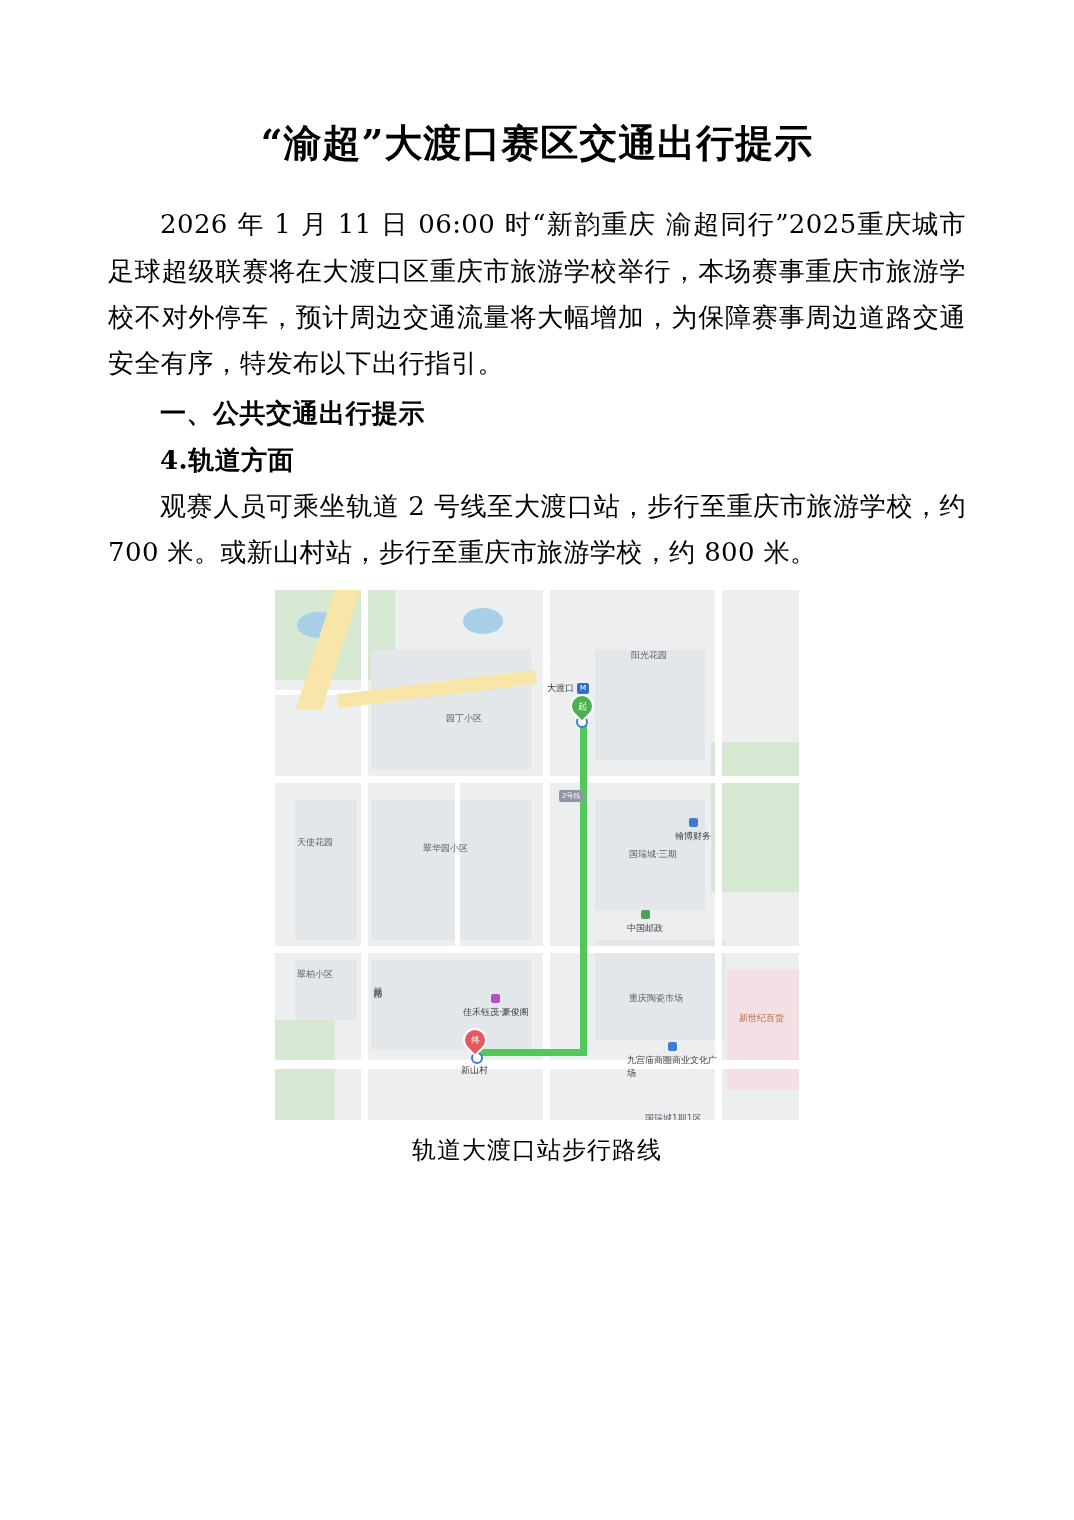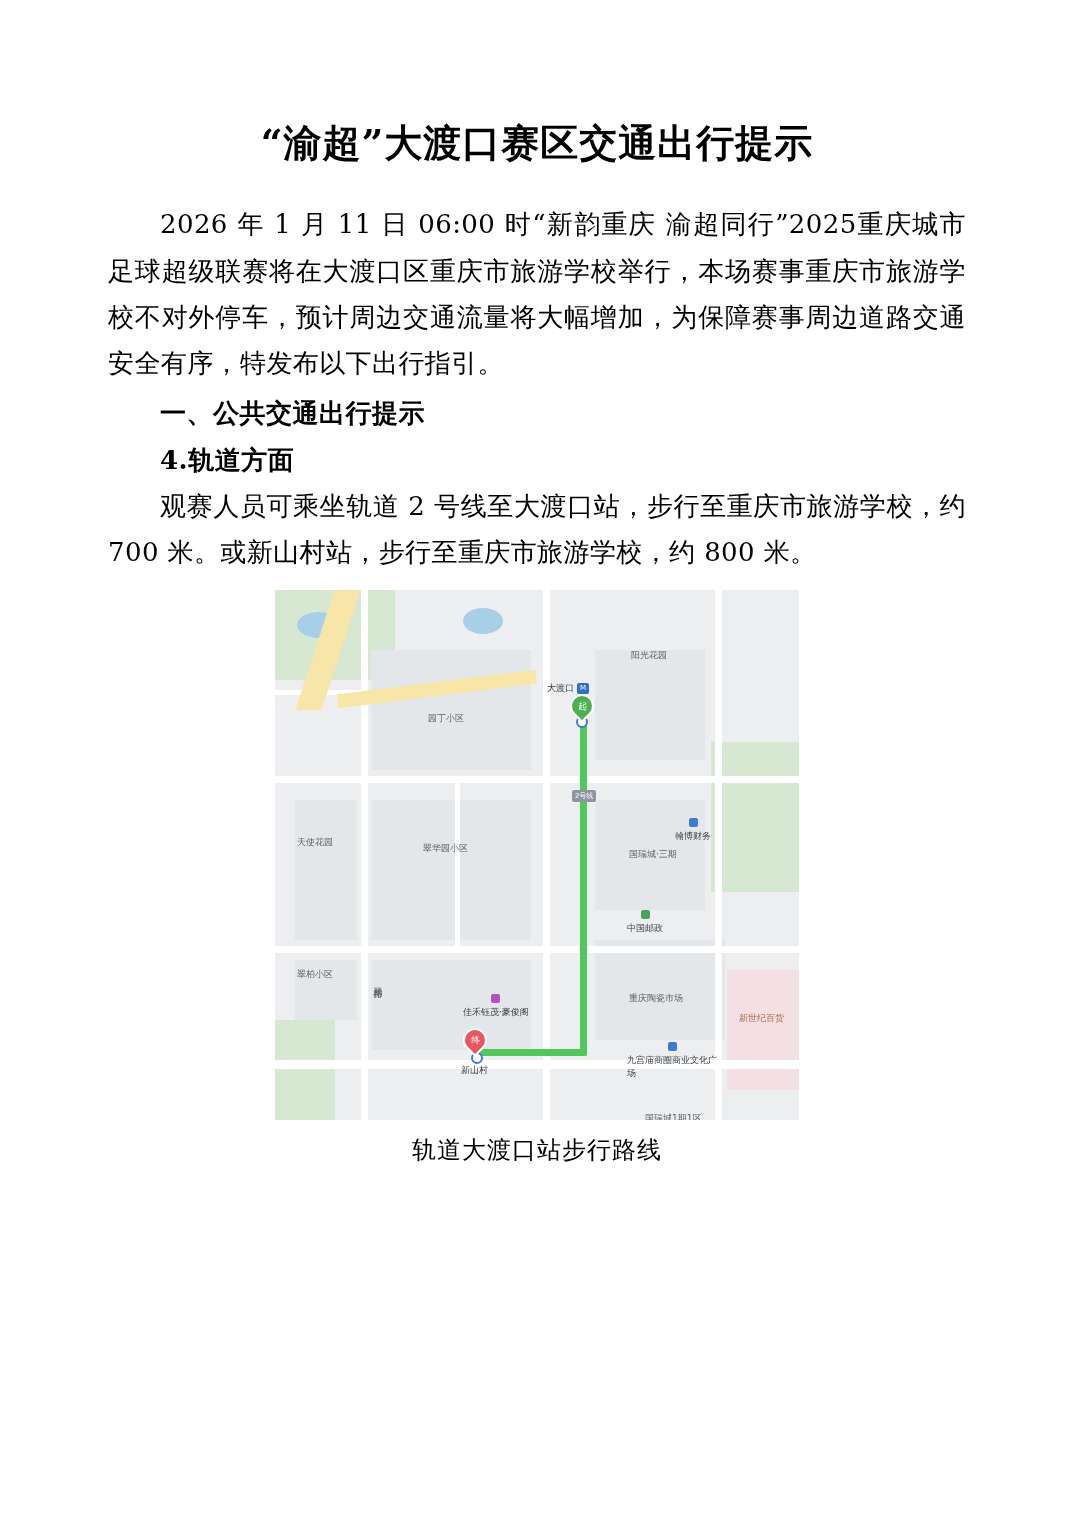--- a/index.html
+++ b/index.html
@@ -240,39 +240,39 @@
       <div class="road" style="left:268px; top:0px; width:7px; height:530px;"></div>
       <div class="road" style="left:440px; top:0px; width:7px; height:530px;"></div>
       <div class="road" style="left:0px; top:100px; width:90px; height:5px;"></div>
       <div class="road" style="left:180px; top:190px; width:5px; height:170px;"></div>
       <div class="road-major" style="left:40px; top:0px; width:26px; height:120px; transform:skewX(-18deg);"></div>
       <div class="road-major" style="left:62px; top:92px; width:200px; height:14px; transform:rotate(-7deg);"></div>
 
       <div class="route" style="left:305px; top:124px; width:7px; height:342px;"></div>
       <div class="route" style="left:198px; top:459px; width:114px; height:7px;"></div>
 
-      <div class="line-tag" style="left:297px; top:200px;font-family:Liberation Mono, monospace;">2号线</div>
+      <div class="line-tag" style="left:284px; top:200px;font-family:Liberation Mono, monospace;">2号线</div>
 
       <div class="metro-badge" style="left:272px; top:92px;">
         <span>大渡口</span>
         <span class="m">M</span>
       </div>
       <div class="station-dot" style="left:301px; top:126px;"></div>
       <div class="station-dot" style="left:196px; top:462px;"></div>
       <div class="label" style="left:186px; top:474px; color:#3a3f46;">新山村</div>
 
       <div class="pin start" style="left:295px; top:104px;">
           <span>起</span>
         </div>
       <div class="pin end" style="left:188px; top:438px;">
           <span>终</span>
         </div>
 
       <div class="label" style="left:356px; top:48px;margin-top:11px;">阳光花园</div>
-      <div class="label" style="left:138px; top:122px;padding-left:15px;">园丁小区</div>
+      <div class="label" style="left:156px; top:122px;padding-left:15px;">园丁小区</div>
       <div class="label" style="left:22px; top:246px;">天使花园</div>
       <div class="label" style="left:148px; top:252px;">翠华园小区</div>
       <div class="label" style="left:22px; top:378px;">翠柏小区</div>
       <div class="label" style="left:354px; top:258px;">国瑞城·三期</div>
       <div class="label" style="left:354px; top:402px;">重庆陶瓷市场</div>
       <div class="label" style="left:464px; top:422px; color:#b06a3a;">新世纪百货</div>
       <div class="label" style="left:370px; top:522px;">国瑞城1期1区</div>
       <div class="vlabel" style="left:96px; top:390px;">翠柏路</div>
 
       <div class="poi" style="left:400px; top:228px;">

